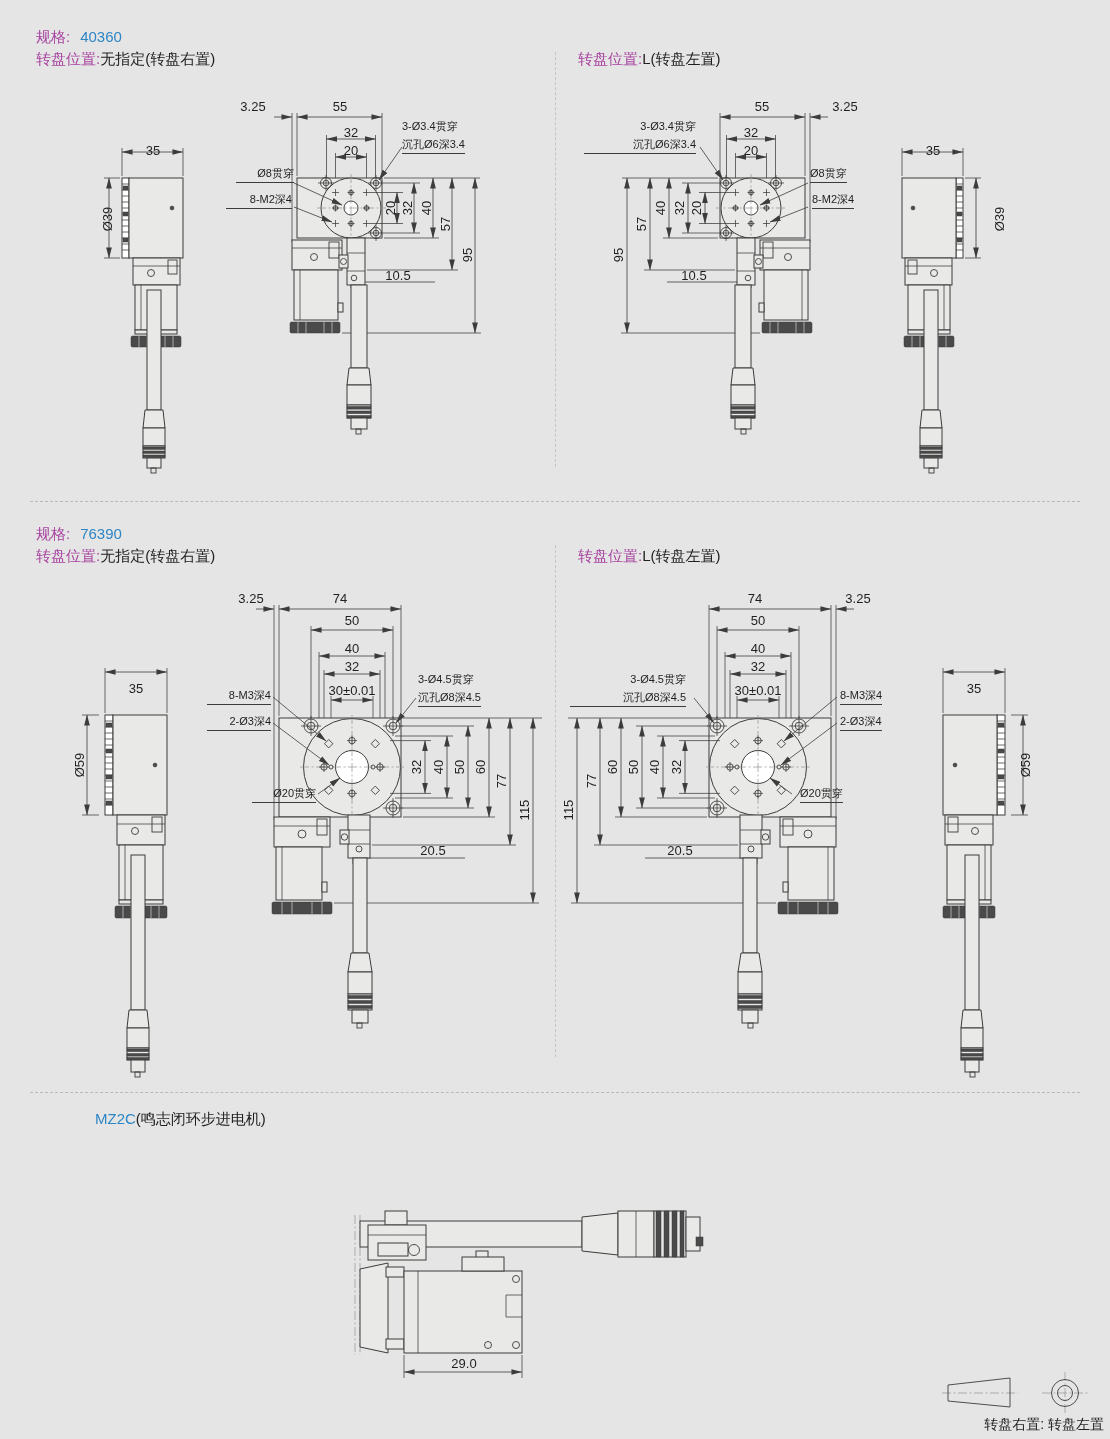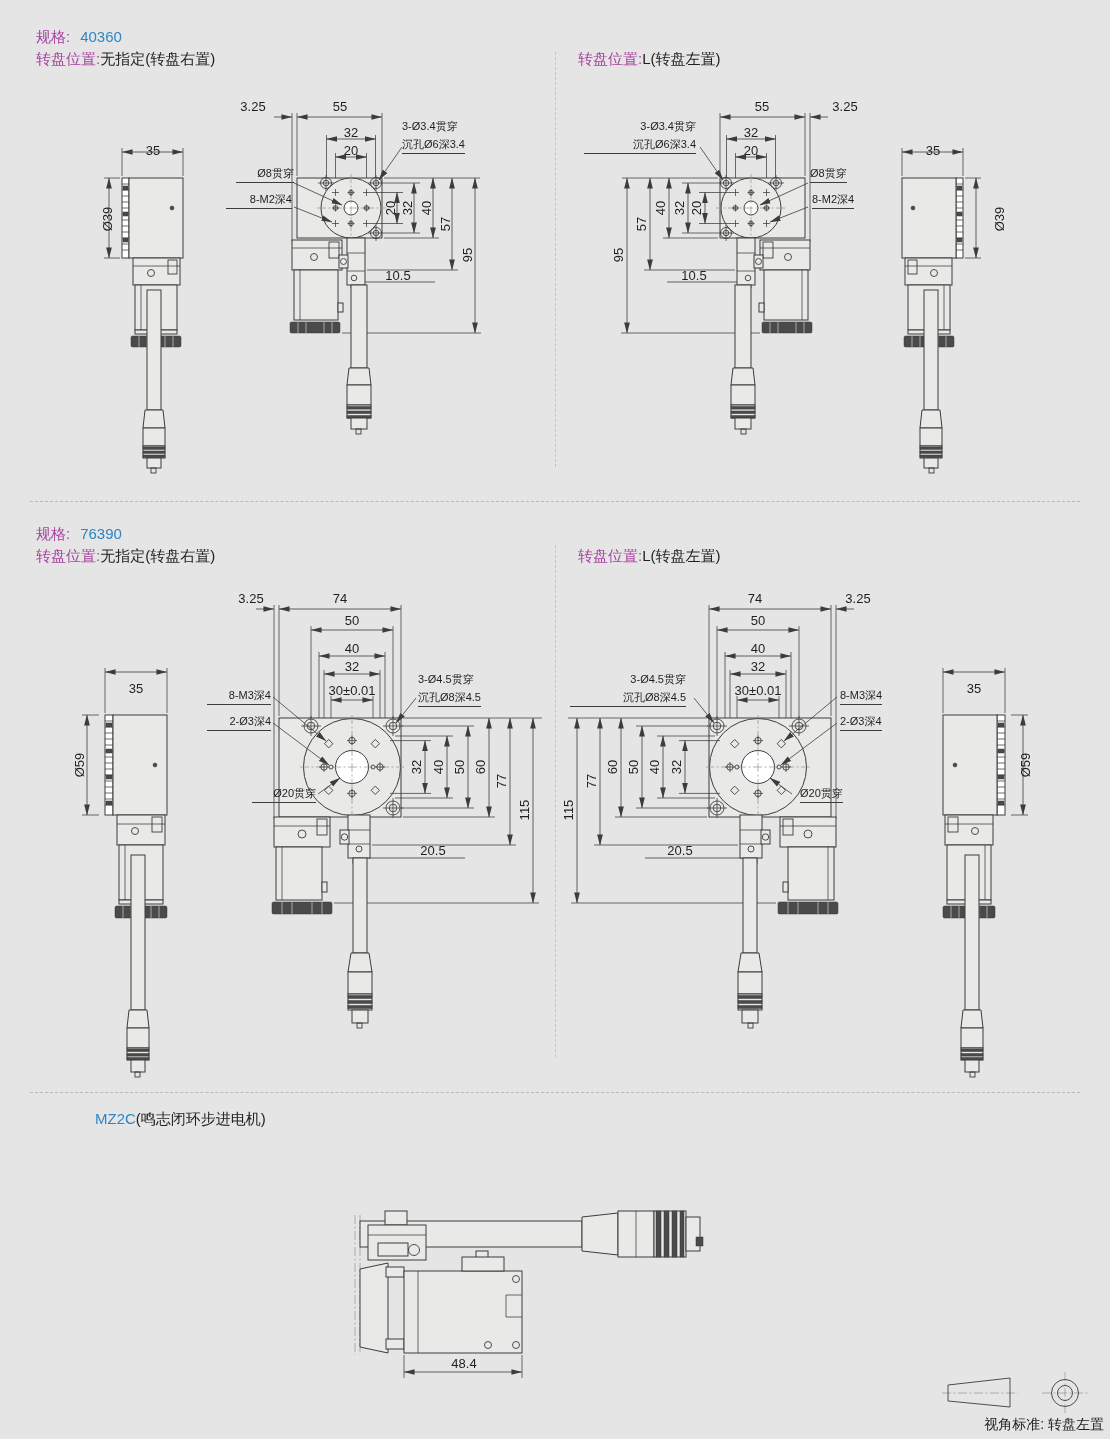--- a/index.html
+++ b/index.html
@@ -451,24 +451,24 @@
   <div class="dash-h" style="left:30px;top:1092px;width:1050px"></div>
 
   <div class="sec">
     <div class="hdr" style="left:95px;top:1110px">
       <span class="blue">MZ2C</span><span class="b0">(鸣志闭环步进电机)</span>
     </div>
 
     <svg class="dw" style="left:330px;top:1205px" width="400" height="190">
         <use href="#gmotor"></use>
       </svg>
-    <div class="D" style="left:436px;top:1356px;width:56px">48.4</div>
+    <div class="D" style="left:436px;top:1356px;width:56px">29.0</div>
 
     <svg class="dw" style="left:942px;top:1372px" width="168" height="44">
         <use href="#gproj"></use>
       </svg>
     <div class="ft tr" style="left:926px;top:1416px;width:178px">
-      <span>视角标准:</span>
+      <span>转盘右置:</span>
       <span>转盘左置</span>
     </div>
   </div>
 
 </div>
 
 </body></html>

